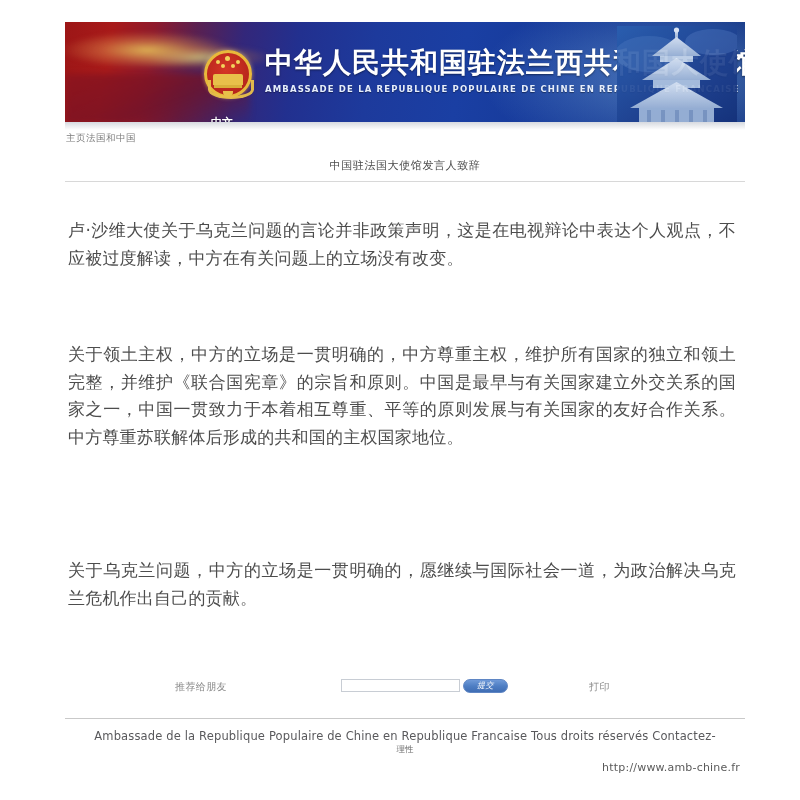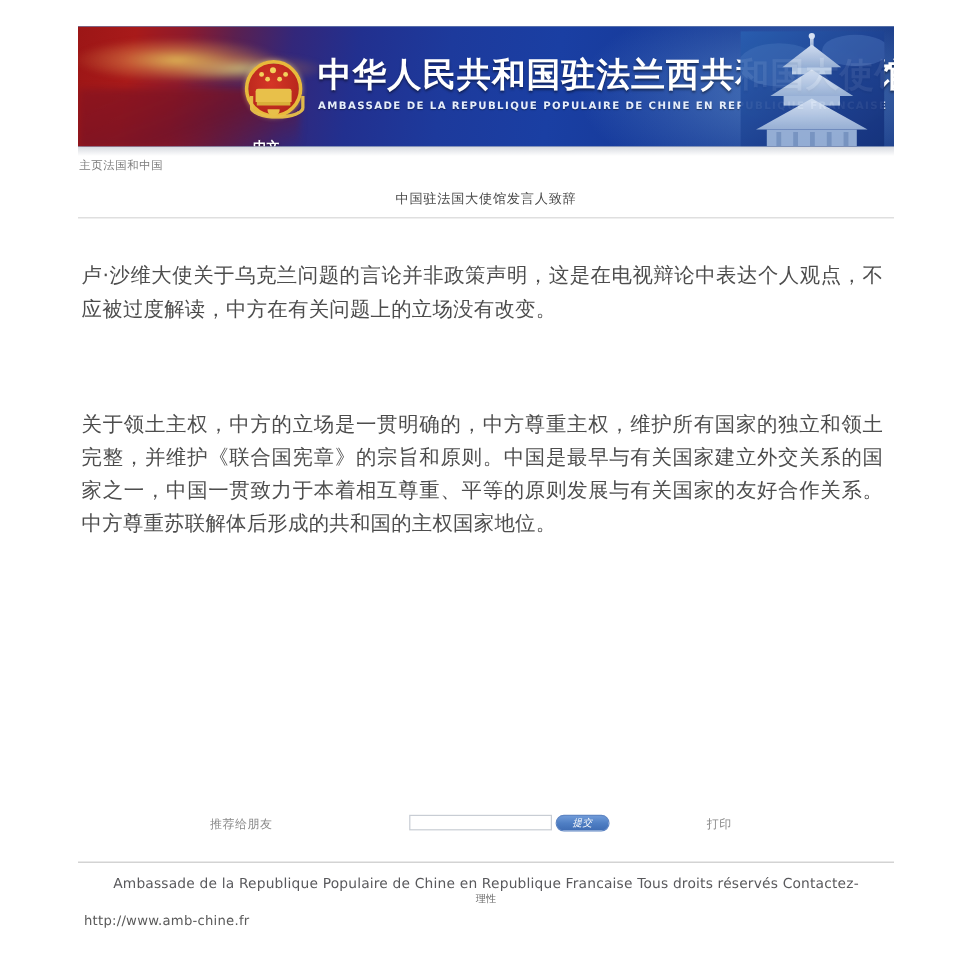--- a/index.html
+++ b/index.html
@@ -310,21 +310,21 @@
     width: 670px;
     text-align: center;
     font-size: 8.5px;
     color: #6a6a6a;
   }
   .footer-url {
     position: absolute;
     left: 70px;
     top: 761px;
     width: 670px;
-    text-align: left;
+    text-align: right;
     font-size: 11px;
     color: #5a5a5a;
     letter-spacing: .2px;
     cursor: pointer;
   }
 </style>
 </head>
 <body>
 
 <div class="page">
@@ -394,20 +394,21 @@
   </div>
   <div class="banner-shadow"></div>
 
   <div class="breadcrumb">主页法国和中国</div>
 
   <div class="article-title">中国驻法国大使馆发言人致辞</div>
   <div class="rule rule-top"></div>
 
   <div class="body-text para-1">卢·沙维大使关于乌克兰问题的言论并非政策声明，这是在电视辩论中表达个人观点，不应被过度解读，中方在有关问题上的立场没有改变。</div>
   <div class="body-text para-2">关于领土主权，中方的立场是一贯明确的，中方尊重主权，维护所有国家的独立和领土完整，并维护《联合国宪章》的宗旨和原则。中国是最早与有关国家建立外交关系的国家之一，中国一贯致力于本着相互尊重、平等的原则发展与有关国家的友好合作关系。中方尊重苏联解体后形成的共和国的主权国家地位。</div>
+  <div class="body-text para-3">关于乌克兰问题，中方的立场是一贯明确的，愿继续与国际社会一道，为政治解决乌克兰危机作出自己的贡献。</div>
 
   <div class="share-label">推荐给朋友</div>
   <input class="share-input" type="text" placeholder="" value="" style="">
   <button class="share-submit">提交</button>
   <div class="print-link">打印</div>
 
   <div class="rule rule-bottom"></div>
   <div class="footer-line1">Ambassade de la Republique Populaire de Chine en Republique Francaise Tous droits réservés Contactez-</div>
   <div class="footer-line2">理性</div>
   <div class="footer-url">http://www.amb-chine.fr</div>

